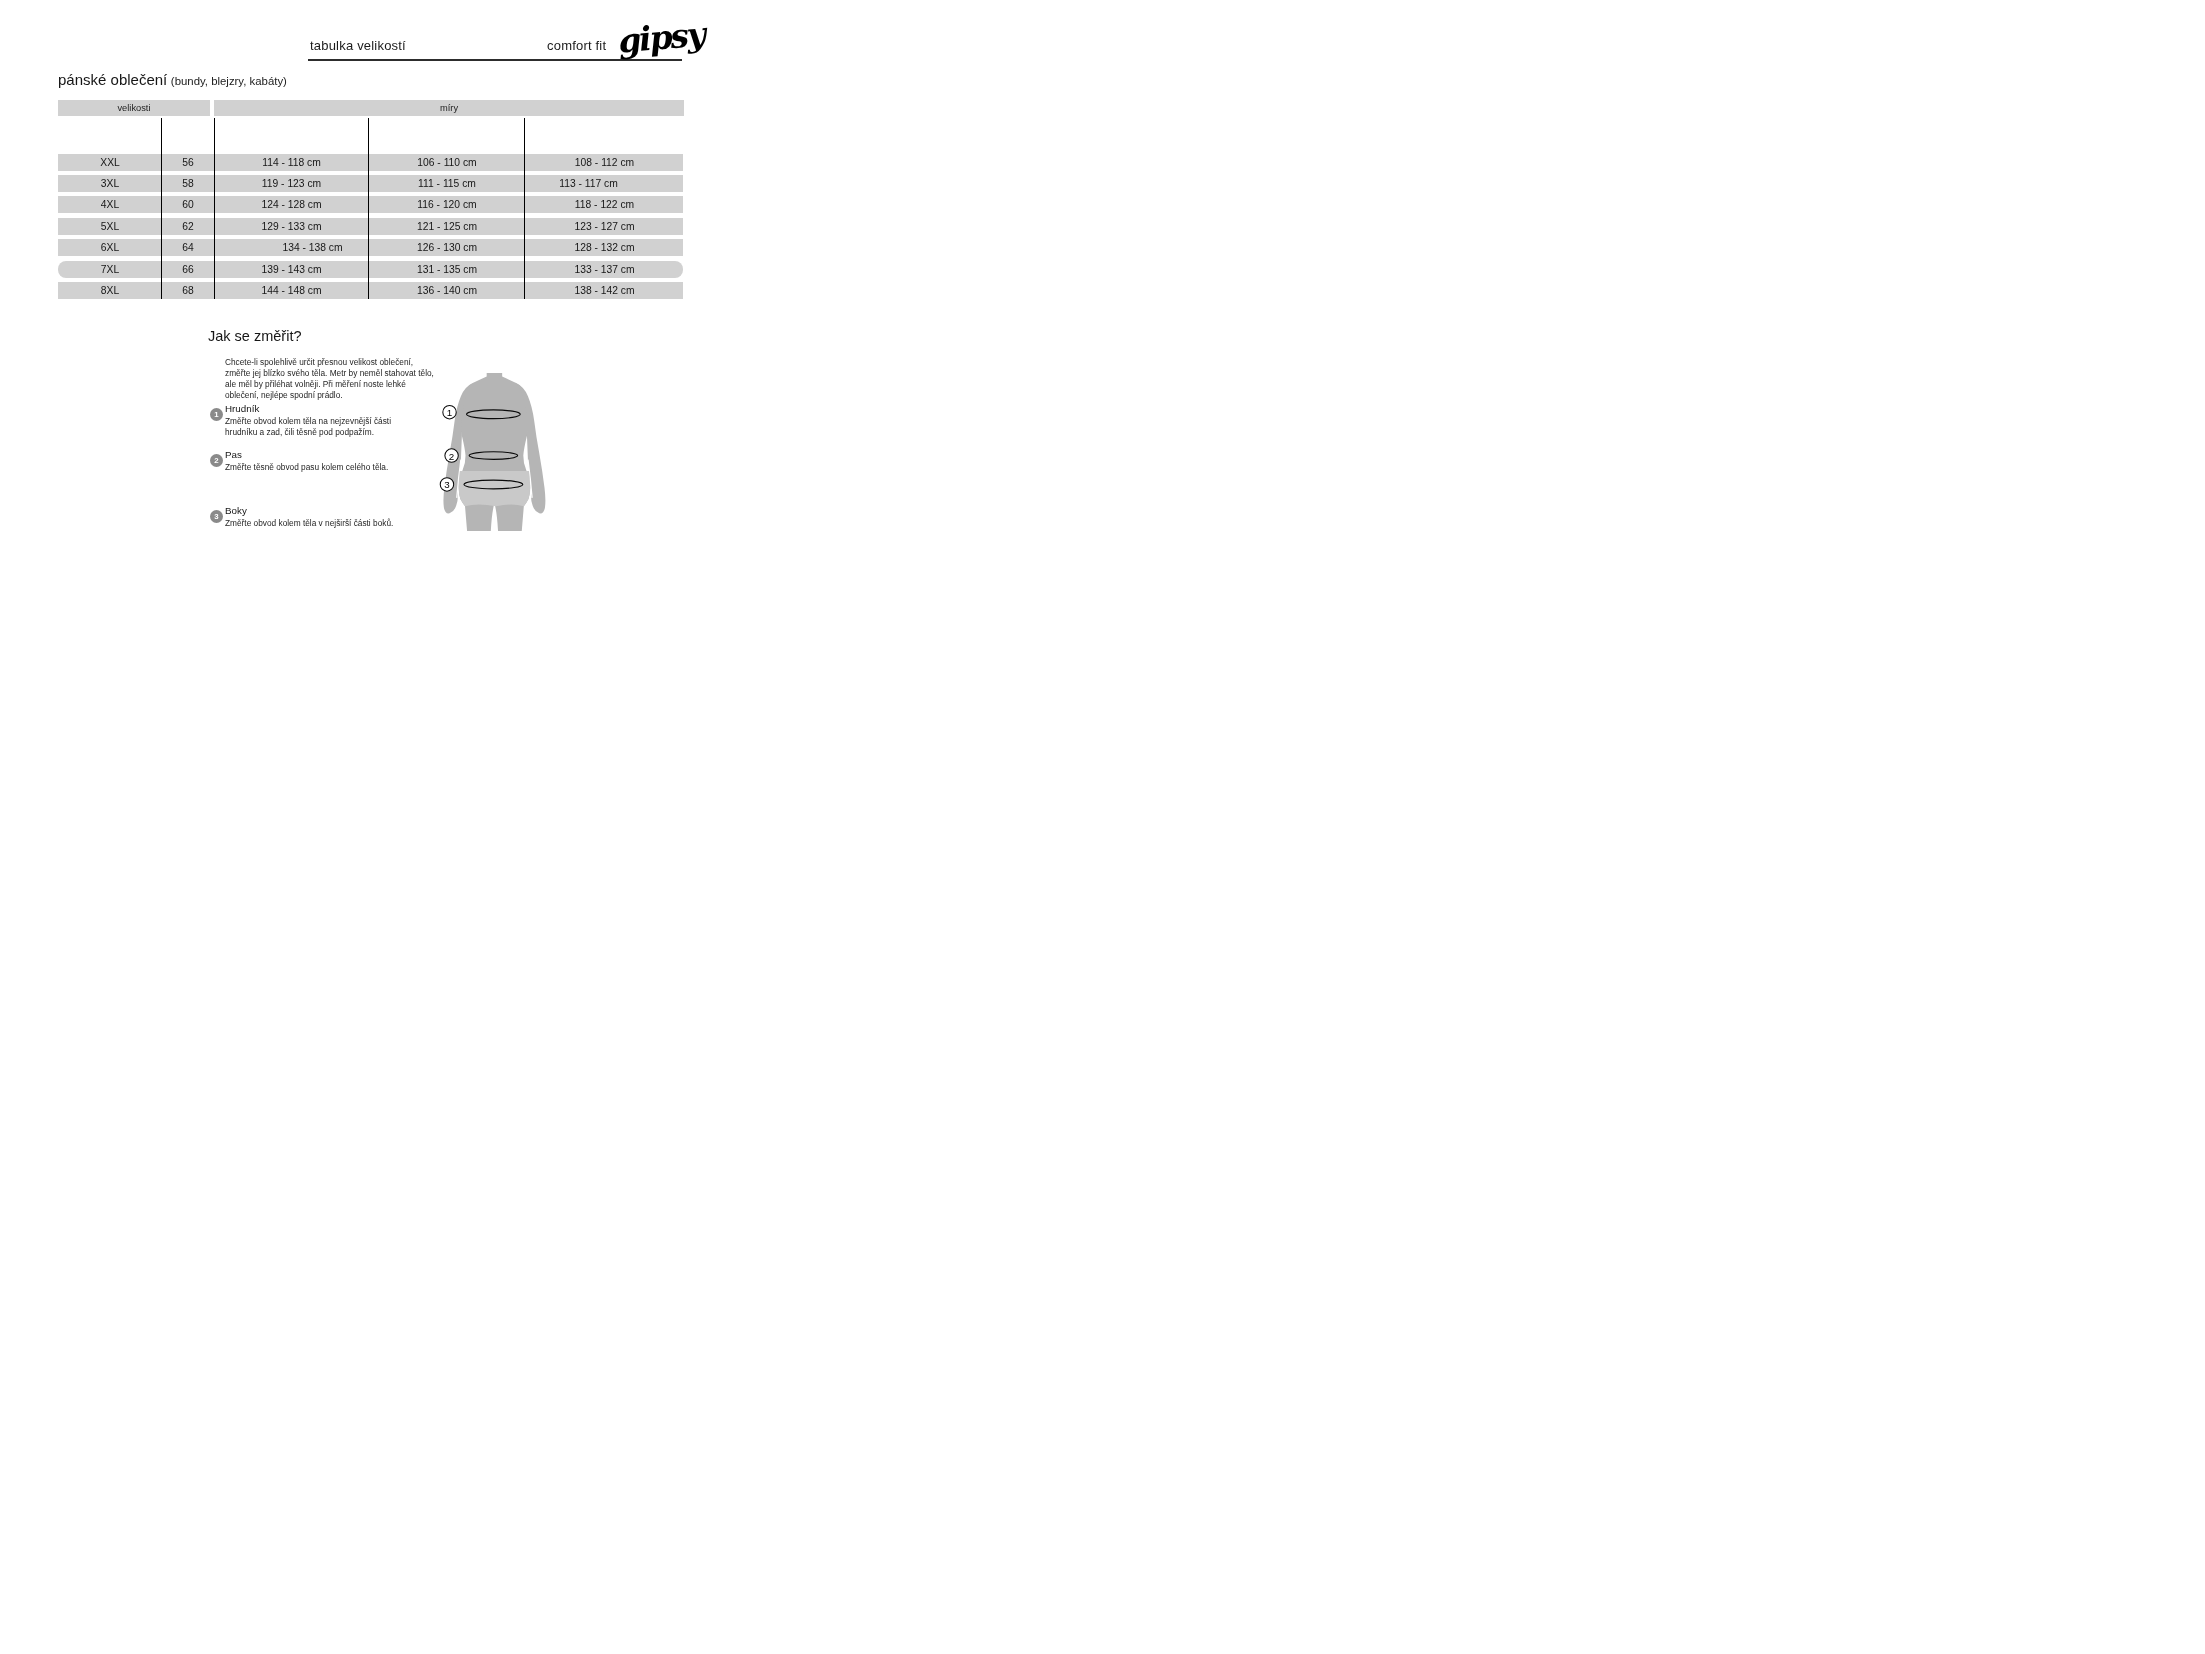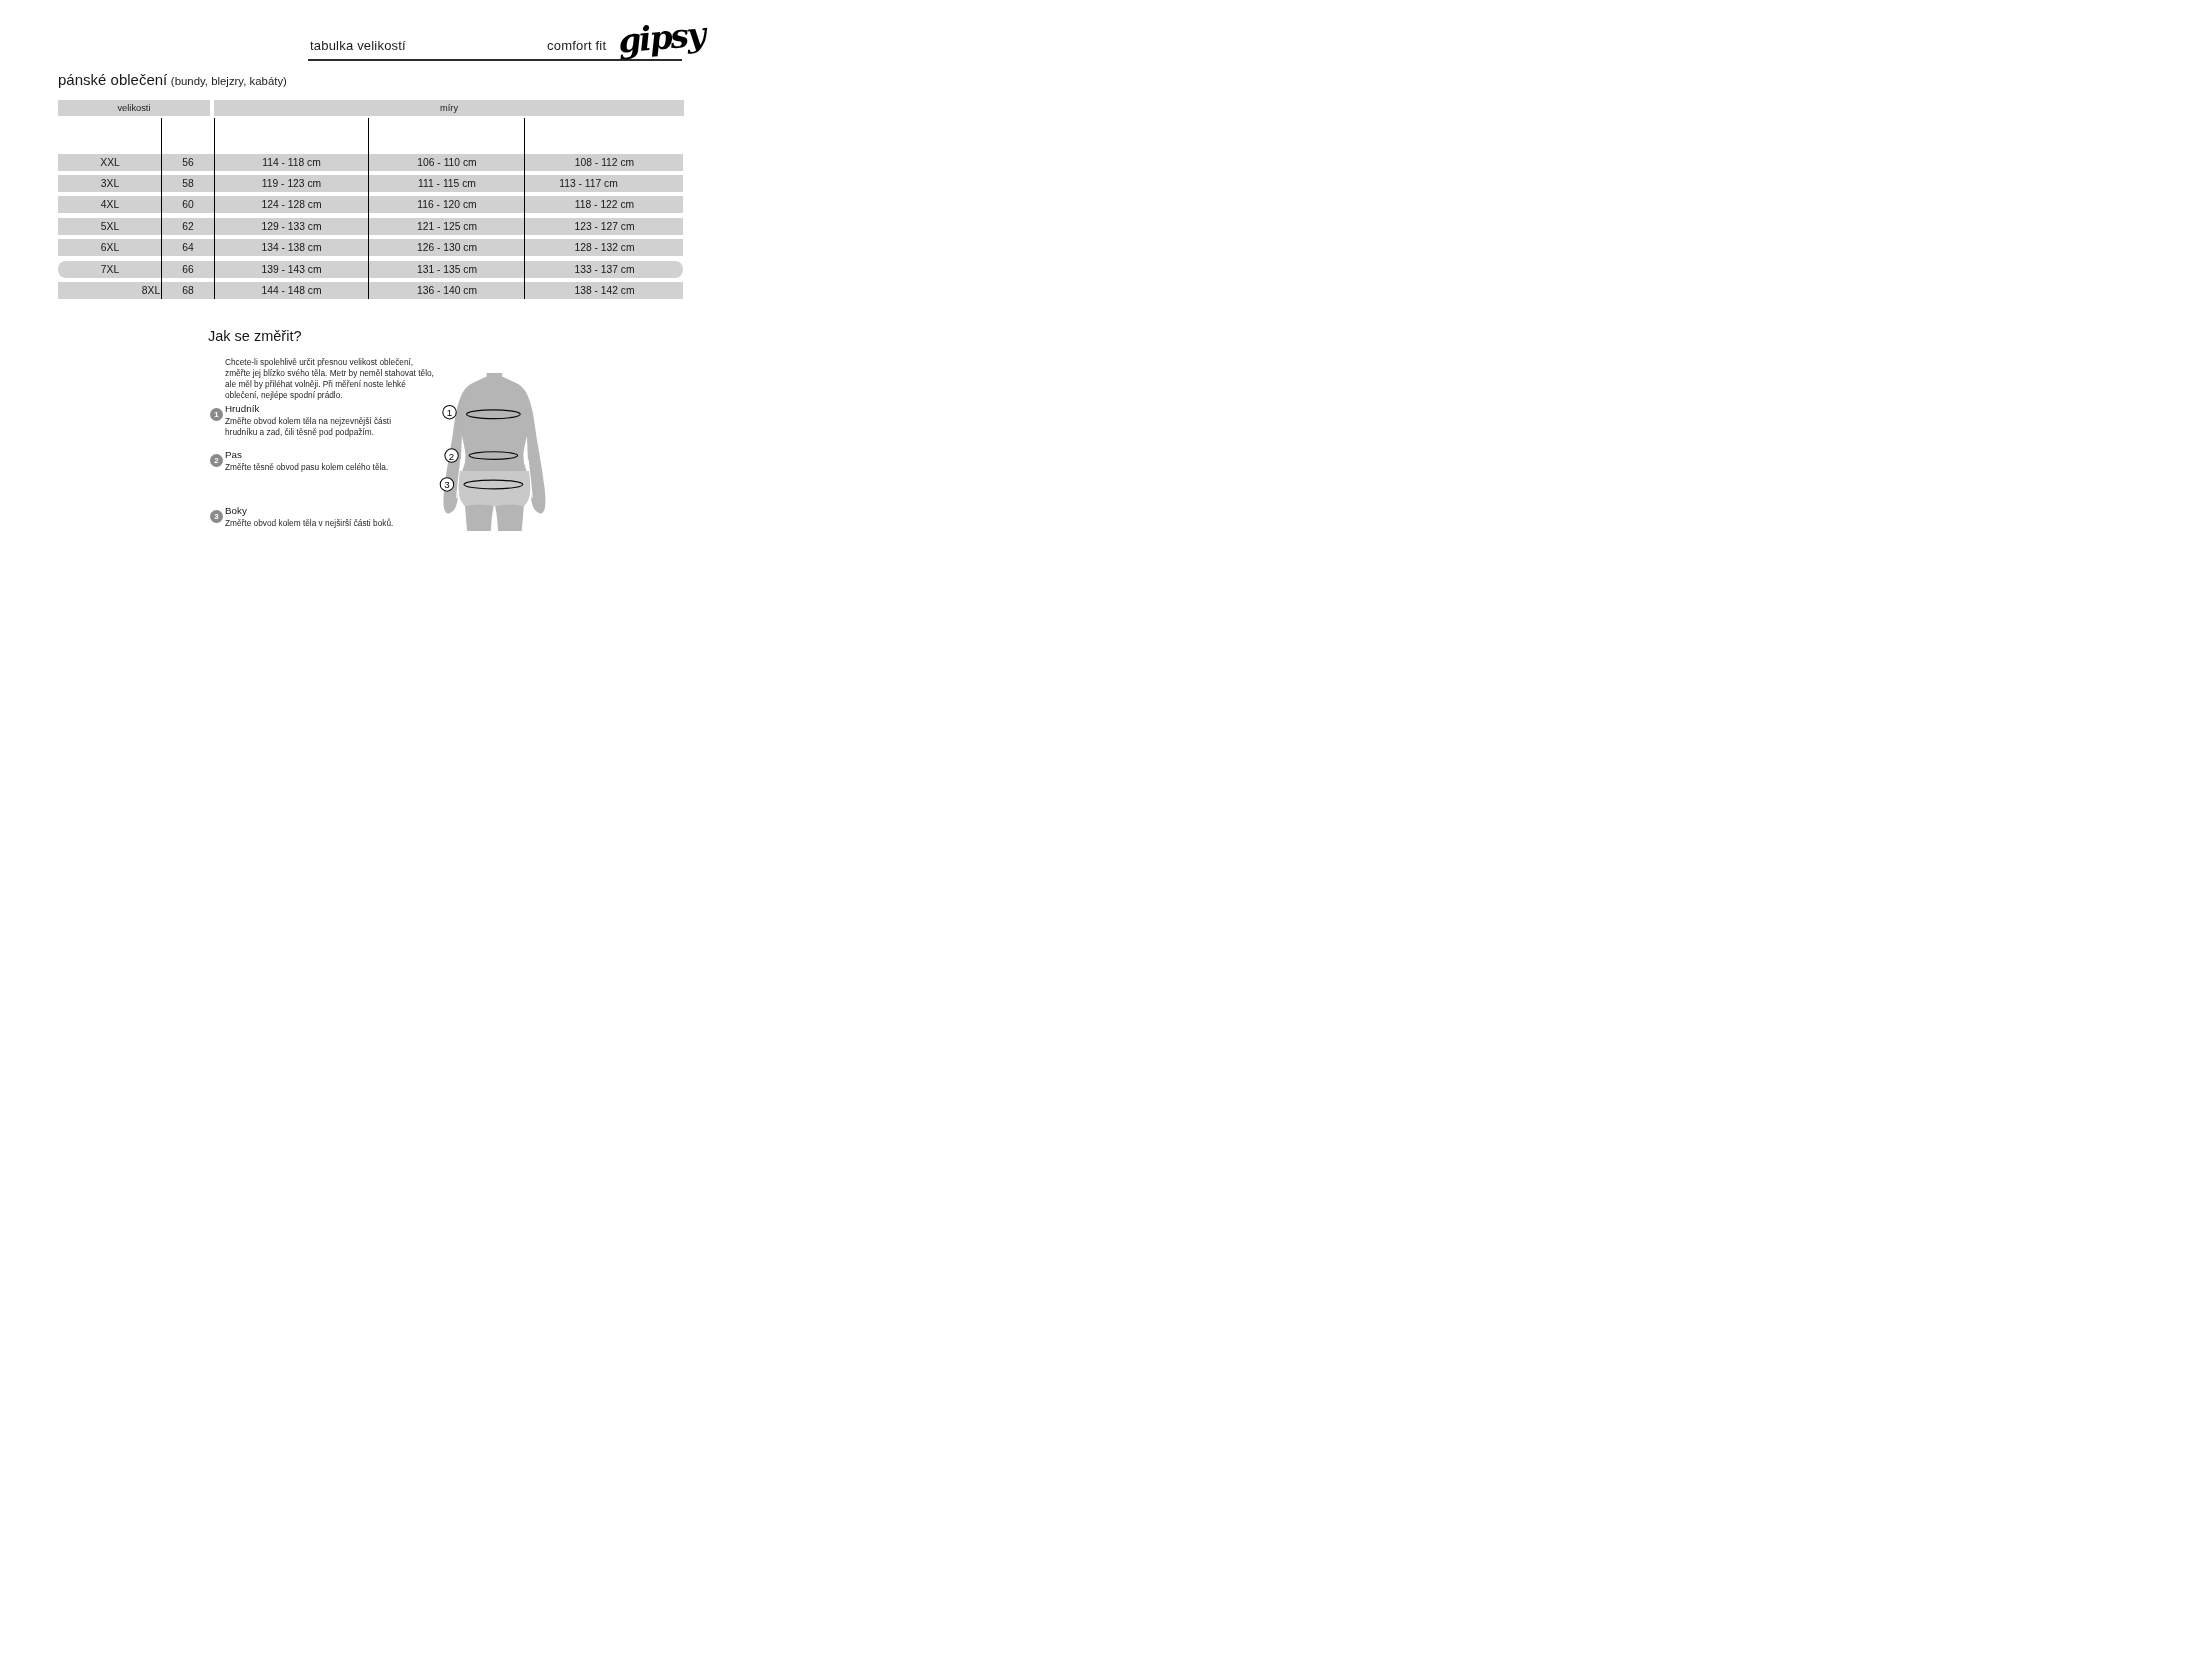--- a/index.html
+++ b/index.html
@@ -140,33 +140,33 @@
         <div class="trow" style="top: 118px;">
           <div class="cell" style="left: 0px; width: 104px;">5XL</div>
           <div class="cell" style="left: 104px; width: 52px;">62</div>
           <div class="cell" style="left: 156px; width: 155px;">129 - 133 cm</div>
           <div class="cell" style="left: 311px; width: 156px;">121 - 125 cm</div>
           <div class="cell" style="left: 467px; width: 159px;">123 - 127 cm</div>
         </div>
         <div class="trow" style="top: 139px;">
           <div class="cell" style="left: 0px; width: 104px;">6XL</div>
           <div class="cell" style="left: 104px; width: 52px;">64</div>
-          <div class="cell" style="left: 156px; width: 155px;">134 - 138 cm</div>
+          <div class="cell" style="left: 156px; width: 155px; padding-left: 21px;">134 - 138 cm</div>
           <div class="cell" style="left: 311px; width: 156px;">126 - 130 cm</div>
           <div class="cell" style="left: 467px; width: 159px;">128 - 132 cm</div>
         </div>
         <div class="trow" style="top: 161px; border-radius: 8px;">
           <div class="cell" style="left: 0px; width: 104px;">7XL</div>
           <div class="cell" style="left: 104px; width: 52px;">66</div>
           <div class="cell" style="left: 156px; width: 155px;">139 - 143 cm</div>
           <div class="cell" style="left: 311px; width: 156px;">131 - 135 cm</div>
           <div class="cell" style="left: 467px; width: 159px;">133 - 137 cm</div>
         </div>
         <div class="trow" style="top: 182px;">
-          <div class="cell" style="left: 0px; width: 104px; margin-left: 41px;">8XL</div>
+          <div class="cell" style="left: 0px; width: 104px;">8XL</div>
           <div class="cell" style="left: 104px; width: 52px;">68</div>
           <div class="cell" style="left: 156px; width: 155px;">144 - 148 cm</div>
           <div class="cell" style="left: 311px; width: 156px;">136 - 140 cm</div>
           <div class="cell" style="left: 467px; width: 159px;">138 - 142 cm</div>
         </div>
       </div>
   <div class="vline" style="left: 103px;"></div>
       <div class="vline" style="left: 156px;"></div>
       <div class="vline" style="left: 310px;"></div>
       <div class="vline" style="left: 466px;"></div>

